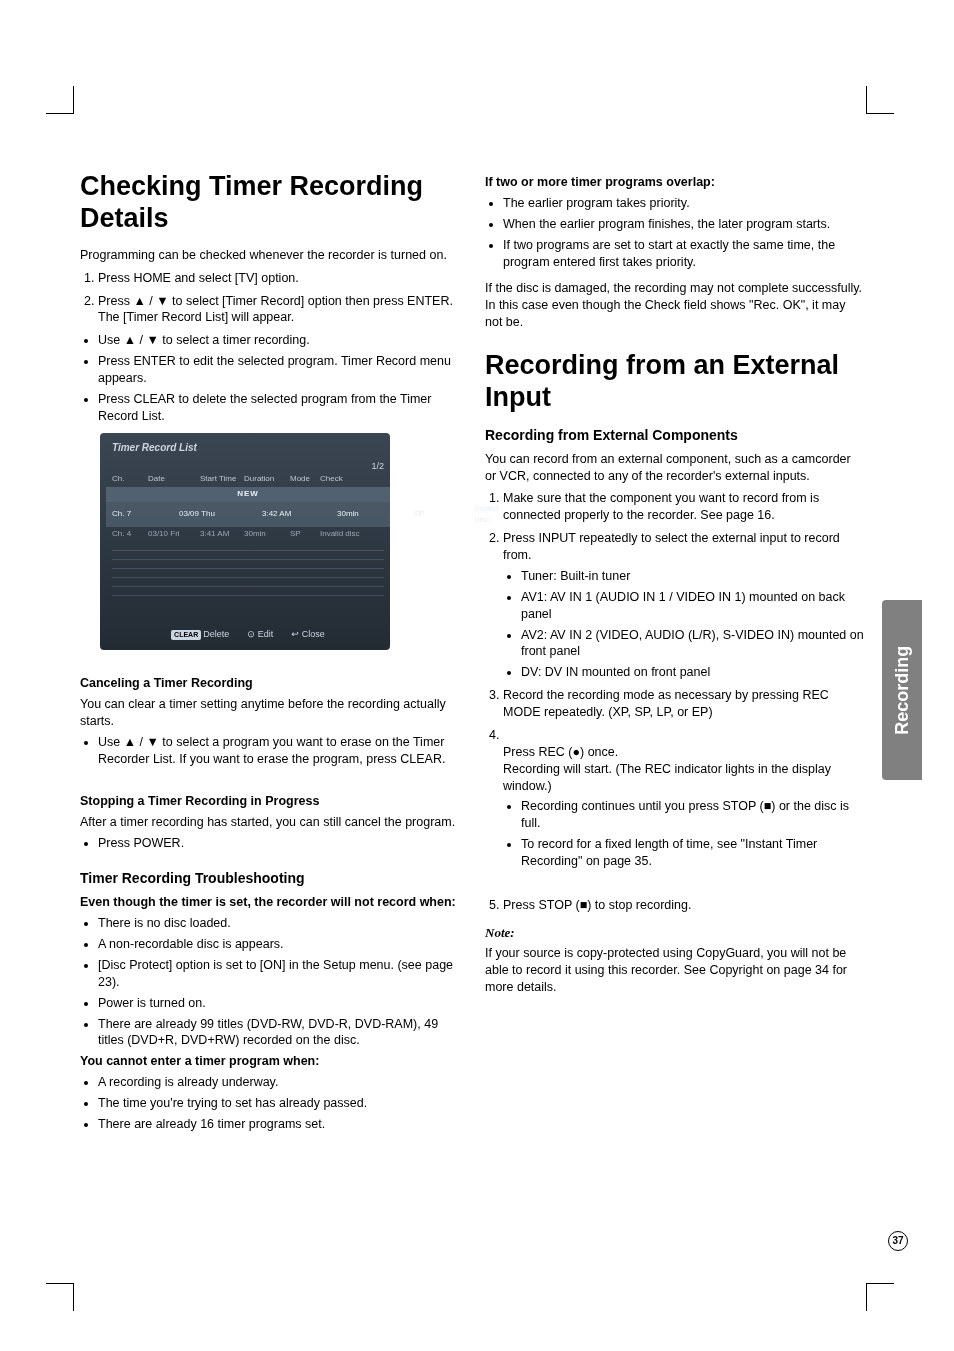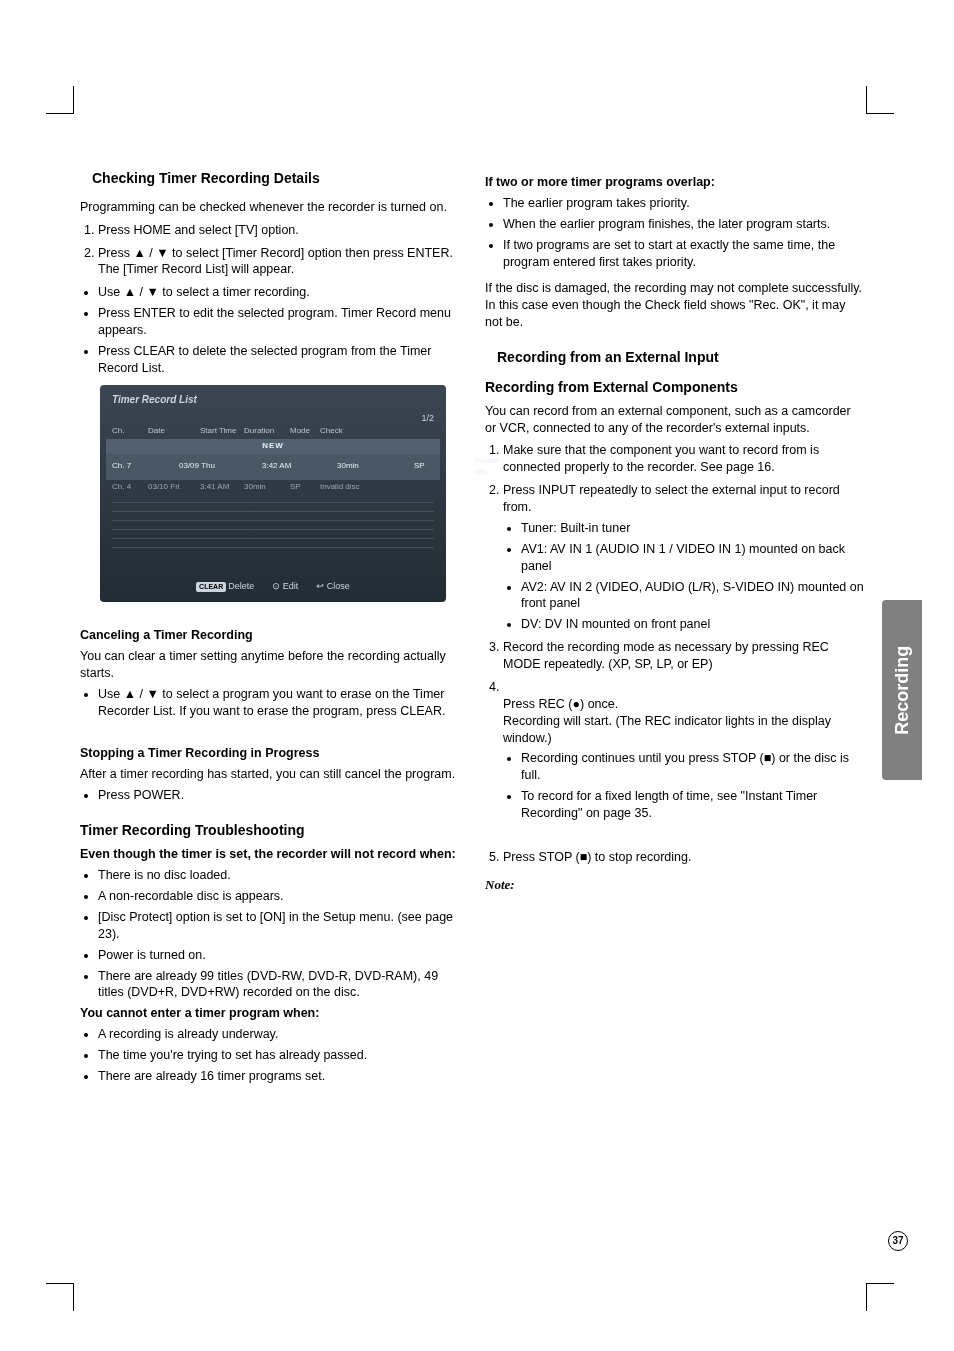--- a/index.html
+++ b/index.html
@@ -26,23 +26,23 @@
   .crop-bl { bottom: 78px; left: 46px; border-right: 1px solid #000; border-top: 1px solid #000; transform: translateY(60px);}
   .crop-br { bottom: 78px; right: 60px; border-left: 1px solid #000; border-top: 1px solid #000; transform: translateY(60px);}
   
   .crop-bl, .crop-br { bottom: 40px; transform:none;}
   .columns {
     display: flex;
     gap: 26px;
   }
   .col { flex: 1 1 0; }
   h2.section {
-    font-size: 14px;
-    font-weight: 700;
-    margin: 0 0 12px 12px;
+    font-size: 27px;
+    font-weight: 700;
+    margin: 0 0 12px 0;
     line-height: 1.2;
   }
   h3.subsection {
     font-size: 14px;
     font-weight: 700;
     margin: 18px 0 6px 0;
   }
   h4.minor {
     font-size: 12.5px;
     font-weight: 700;
@@ -83,24 +83,24 @@
     border: 1px solid #000;
     border-radius: 50%;
     display: flex;
     align-items: center;
     justify-content: center;
     font-size: 10px;
     font-weight: 700;
   }
   
   .ui-shot {
-    width: 346px;
+    width: 290px;
     background: linear-gradient(#3a4652, #232b33);
     border-radius: 4px;
-    padding: 6px 6px 10px 6px;
+    padding: 6px 0 10px 6px;
     color: #dfe6ee;
     font-size: 9px;
     margin: 8px 12px 6px 20px;
   }
   .ui-title {
     font-style: italic;
     font-weight: 700;
     color: #cbd5e1;
     font-size: 10px;
     padding: 2px 6px 6px 6px;
@@ -268,19 +268,20 @@
 Recording will start. (The REC indicator lights in the display window.)</span>
           <ul class="bullets" style="white-space:normal;">
             <li>Recording continues until you press STOP (■) or the disc is full.</li>
             <li>To record for a fixed length of time, see "Instant Timer Recording" on page 35.</li>
           </ul>
         </li>
         <li>Press STOP (■) to stop recording.</li>
       </ol>
 
       <p class="note-label">Note:</p>
+      <p>If your source is copy-protected using CopyGuard, you will not be able to record it using this recorder. See Copyright on page 34 for more details.</p>
     </div>
   </div>
 
   <div class="page-num">
     <span>37</span>
   </div>
 </div>
 
 </body></html>

